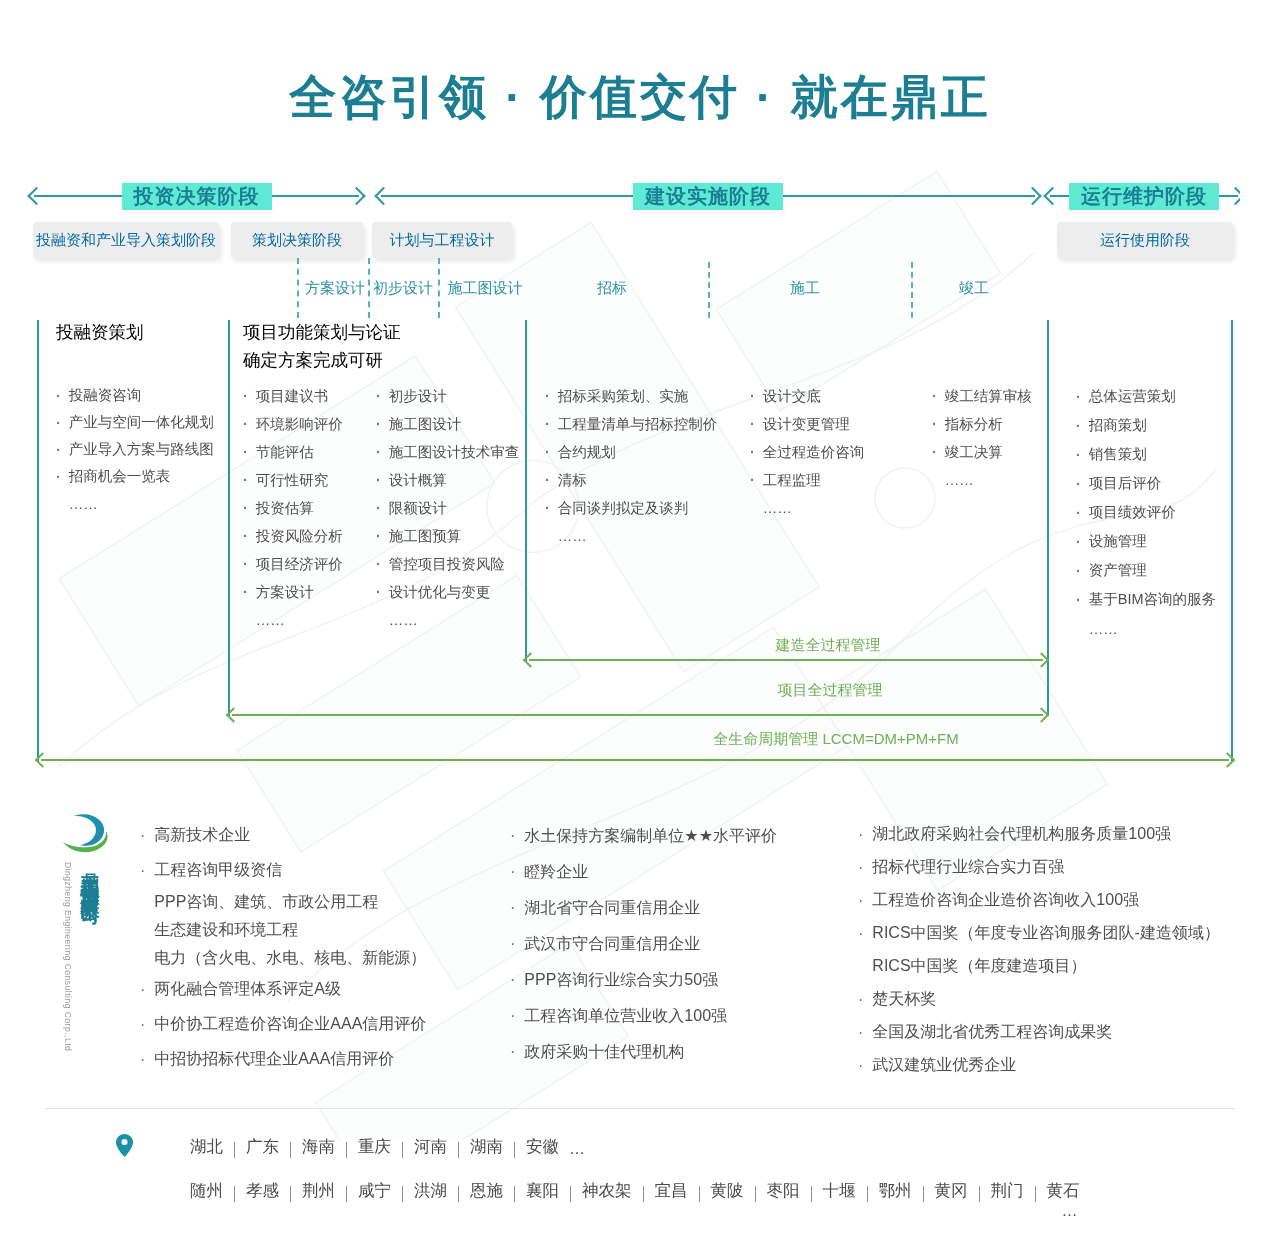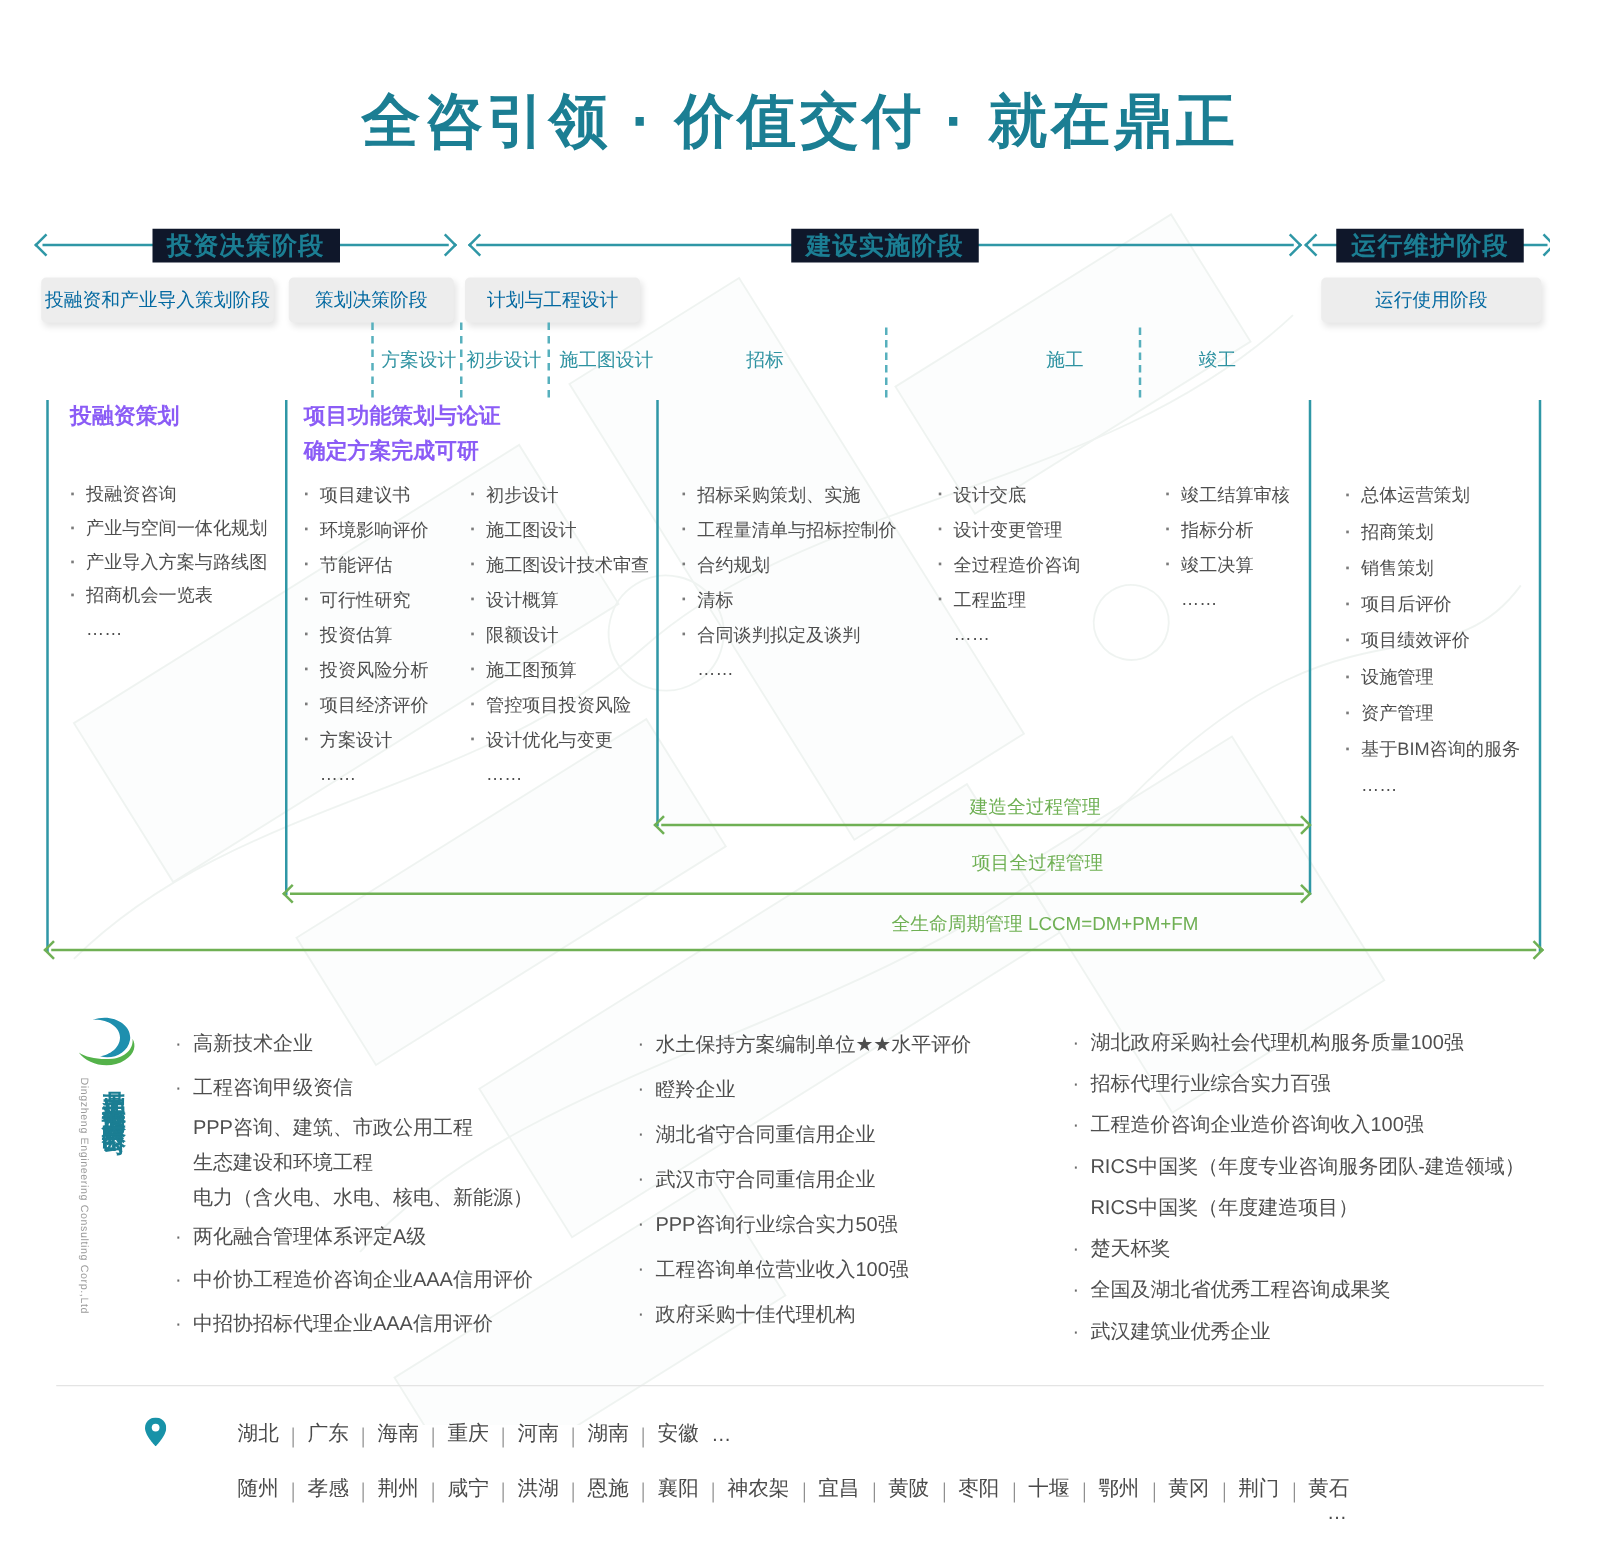--- a/index.html
+++ b/index.html
@@ -15,34 +15,34 @@
 
   .title{position:absolute;left:0;top:66px;width:1280px;text-align:center;
     font-size:47px;font-weight:900;color:var(--teal);letter-spacing:3px;}
 
   
   .phasebar{position:absolute;top:183px;height:26px;display:flex;align-items:center;justify-content:center;}
   .pline{position:absolute;left:5px;right:5px;top:50%;height:2px;margin-top:-1px;background:var(--teal-line);}
   .chev{position:absolute;top:50%;width:11px;height:11px;border-left:2px solid var(--teal-line);border-bottom:2px solid var(--teal-line);}
   .chev.l{left:1px;transform:translateY(-50%) rotate(45deg);}
   .chev.r{right:1px;transform:translateY(-50%) rotate(225deg);}
-  .plabel{position:relative;z-index:2;background:#0f172a;padding:0 12px;font-size:20px;font-weight:bold;color:var(--teal);letter-spacing:1px;white-space:nowrap;}
+  .plabel{position:relative;z-index:2;background:#5eead4;padding:0 12px;font-size:20px;font-weight:bold;color:var(--teal);letter-spacing:1px;white-space:nowrap;}
 
   
   .stagebox{position:absolute;top:222px;height:36px;background:var(--boxbg);border-radius:4px;
     box-shadow:2px 3px 5px rgba(0,0,0,.10);display:flex;align-items:center;justify-content:center;
     font-size:15px;color:#0369a1;white-space:nowrap;}
 
   
   .substage{position:absolute;top:279px;transform:translateX(-50%);font-size:15px;color:var(--teal-sub);white-space:nowrap;}
   .vdash{position:absolute;width:0;border-left:2px dashed #57b0bd;}
   .vline{position:absolute;width:2px;background:var(--teal-line);}
 
   
-  .colhead{position:absolute;font-size:17.5px;font-weight:bold;color:#8b5cf6;line-height:28px;white-space:nowrap;}
+  .colhead{position:absolute;font-size:17.5px;font-weight:normal;color:#000000;line-height:28px;white-space:nowrap;}
 
   
   .svc{position:absolute;}
   .svc .item{display:flex;align-items:center;height:28px;font-size:14.5px;color:var(--txt);white-space:nowrap;}
   .svc.lh27 .item{height:27px;}
   .svc.lh29 .item{height:29px;}
   .svc .dot{color:#7a7a7a;margin-right:8px;font-weight:bold;}
   .svc .item.nobullet .dot{visibility:hidden;}
 
   
@@ -119,21 +119,21 @@
 
   <div class="stagebox" style="left:33px;width:186px;">投融资和产业导入策划阶段</div>
   <div class="stagebox" style="left:231px;width:132px;">策划决策阶段</div>
   <div class="stagebox" style="left:372px;width:140px;">计划与工程设计</div>
   <div class="stagebox" style="left:1057px;width:176px;">运行使用阶段</div>
 
   <span class="substage" style="left:335px;">方案设计</span>
   <span class="substage" style="left:403px;">初步设计</span>
   <span class="substage" style="left:485px;">施工图设计</span>
   <span class="substage" style="left:612px;">招标</span>
-  <span class="substage" style="left:852px;">施工</span>
+  <span class="substage" style="left:805px;">施工</span>
   <span class="substage" style="left:974px;">竣工</span>
 
   <div class="vdash" style="left:297px;top:258px;height:60px;"></div>
   <div class="vdash" style="left:368px;top:258px;height:60px;"></div>
   <div class="vdash" style="left:438px;top:258px;height:60px;"></div>
   <div class="vdash" style="left:708px;top:262px;height:56px;"></div>
   <div class="vdash" style="left:911px;top:262px;height:56px;"></div>
 
   <div class="vline" style="left:37px;top:320px;height:442px;"></div>
   <div class="vline" style="left:228px;top:320px;height:396px;"></div>

